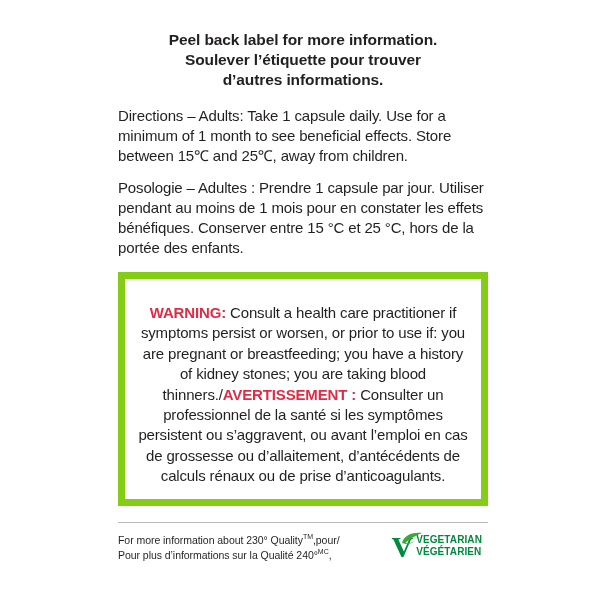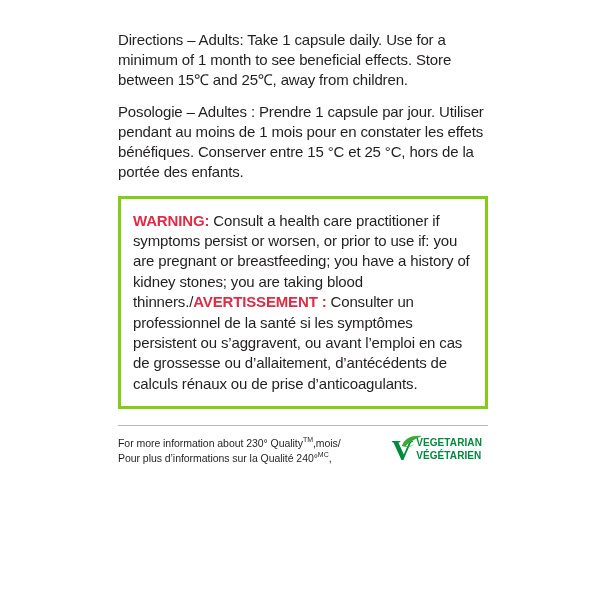--- a/index.html
+++ b/index.html
@@ -35,24 +35,25 @@
   .para {
     font-size: 15px;
     line-height: 1.33;
     margin: 0 0 12px 0;
     letter-spacing: -0.15px;
   }
   .para b {
     font-weight: normal;
   }
   .warn-box {
-    border: 3px solid #84cc16;
-    padding: 12px 12px 12px 12px;
+    border: 7px solid #84cc16;
+    padding: 24px 12px 12px 12px;
     margin: 14px 0 0 0;
     box-sizing: border-box;
+    text-align: center;
   }
   .warn-text {
     font-size: 15px;
     line-height: 1.36;
     margin: 0;
     letter-spacing: -0.15px;
   }
   .warn-red {
     color: #e02b45;
     font-weight: bold;
@@ -104,34 +105,39 @@
     color: #008a3e;
     line-height: 1.25;
     letter-spacing: 0.1px;
   }
 </style>
 </head>
 <body>
 
 <div class="label">
 
+  <div class="headline">
+    <span class="l1">Peel back label for more information.</span>
+    <span class="l2">Soulever l’étiquette pour trouver</span>
+    <span class="l3">d’autres informations.</span>
+  </div>
 
   <p class="para"><b>Directions – Adults:</b><span> Take 1 capsule daily. Use for a minimum of 1 month to see beneficial effects. Store between 15℃ and 25℃, away from children.</span></p>
 
   <p class="para"><b>Posologie – Adultes :</b><span> Prendre 1 capsule par jour. Utiliser pendant au moins de 1 mois pour en constater les effets bénéfiques. Conserver entre 15 °C et 25 °C, hors de la portée des enfants.</span></p>
 
   <div class="warn-box">
     <p class="warn-text"><span class="warn-red">WARNING:</span><span> Consult a health care practitioner if symptoms persist or worsen, or prior to use if: you are pregnant or breastfeeding; you have a history of kidney stones; you are taking blood thinners./</span><span class="warn-red">AVERTISSEMENT :</span><span> Consulter un professionnel de la santé si les symptômes persistent ou s’aggravent, ou avant l’emploi en cas de grossesse ou d’allaitement, d’antécédents de calculs rénaux ou de prise d’anticoagulants.</span></p>
   </div>
 
   <hr class="divider">
 
   <div class="footer">
     <div class="footer-text">
-      <span>For more information about 230° Quality</span><sup>TM</sup><span>,mois/</span><br>
+      <span>For more information about 230° Quality</span><sup>TM</sup><span>,pour/</span><br>
       <span>Pour plus d’informations sur la Qualité 240°</span><sup>MC</sup><span>,</span><br>
     </div>
 
     <div class="veg-badge">
       <span class="veg-v">
         <span>V</span>
         <span class="veg-leaf">
           <svg width="22" height="16" viewBox="0 0 22 16" aria-hidden="true">
             <path d="M21 1 C12 0 3 3 1 11 C6 13 10 12 14 9 C10 11 7 11.5 4.5 11 C8 7 14 4 21 1 Z" fill="#3aa935"></path>
           </svg>

